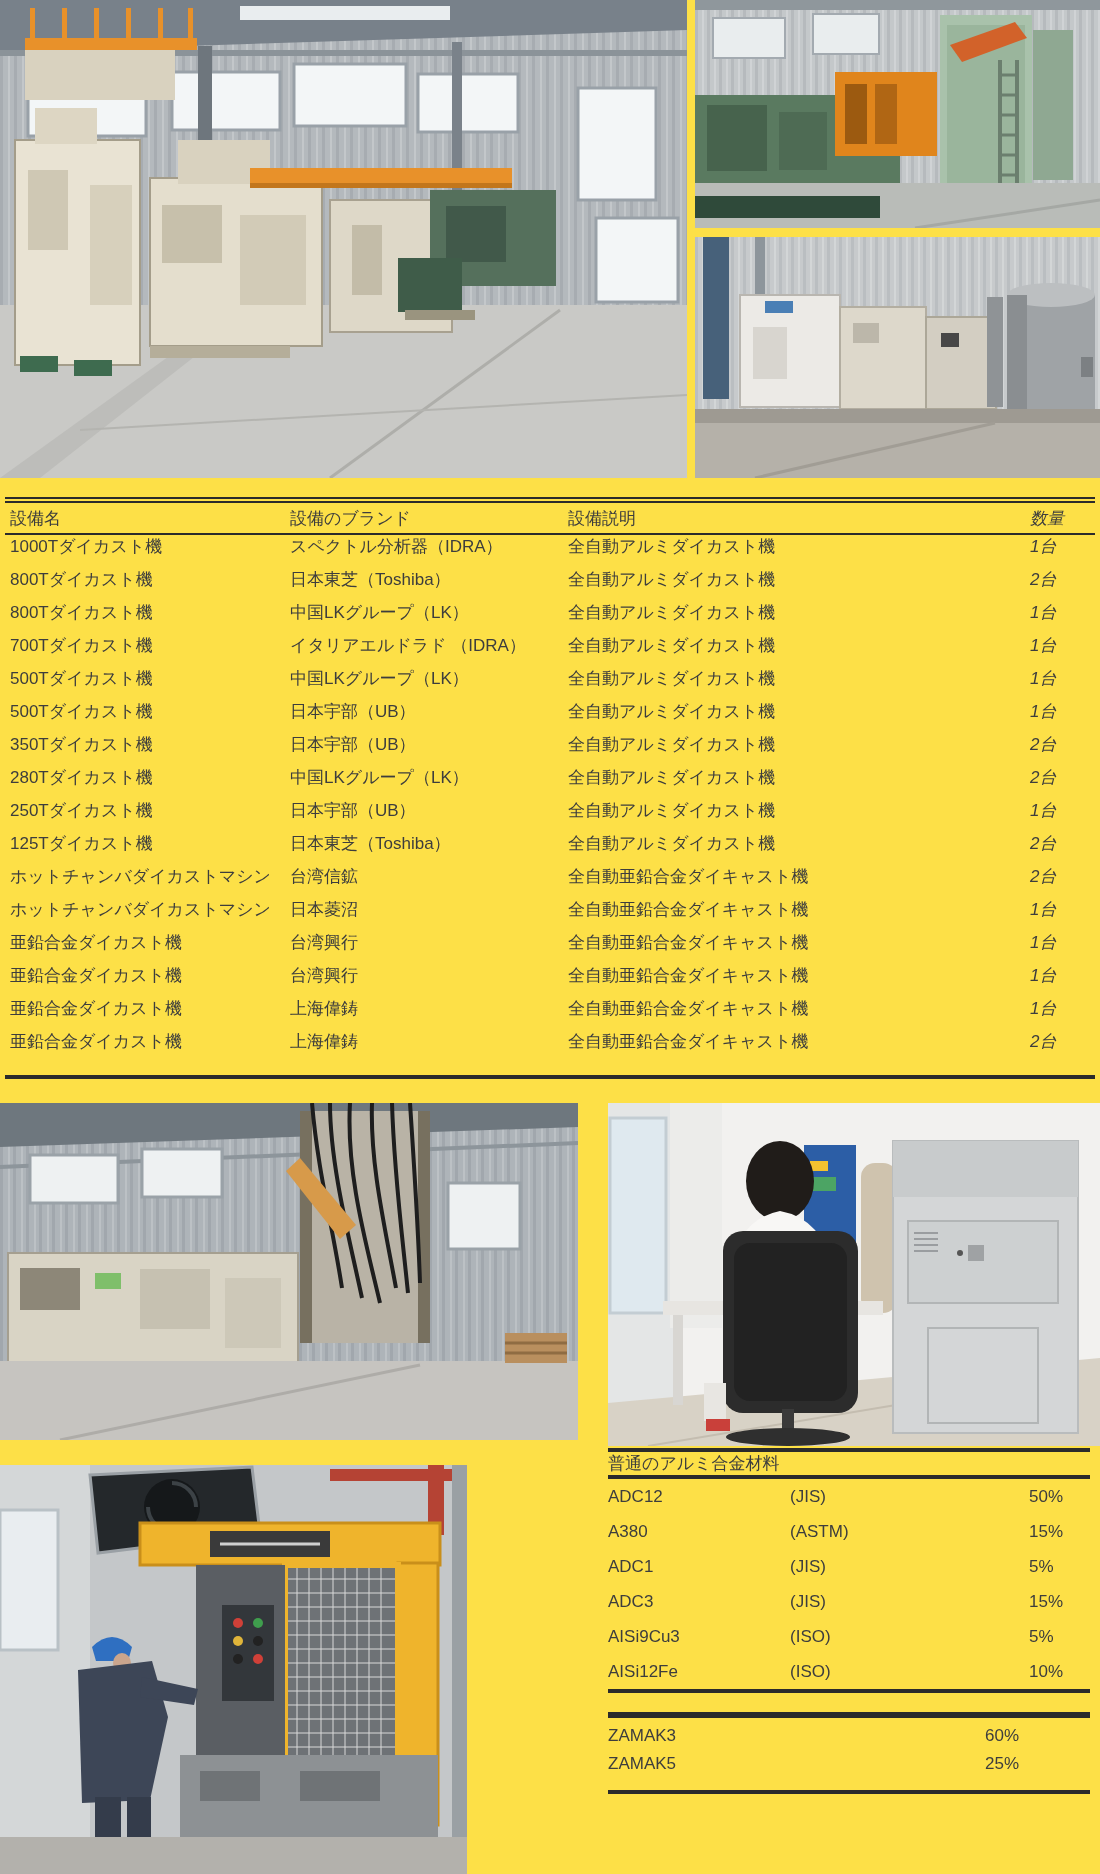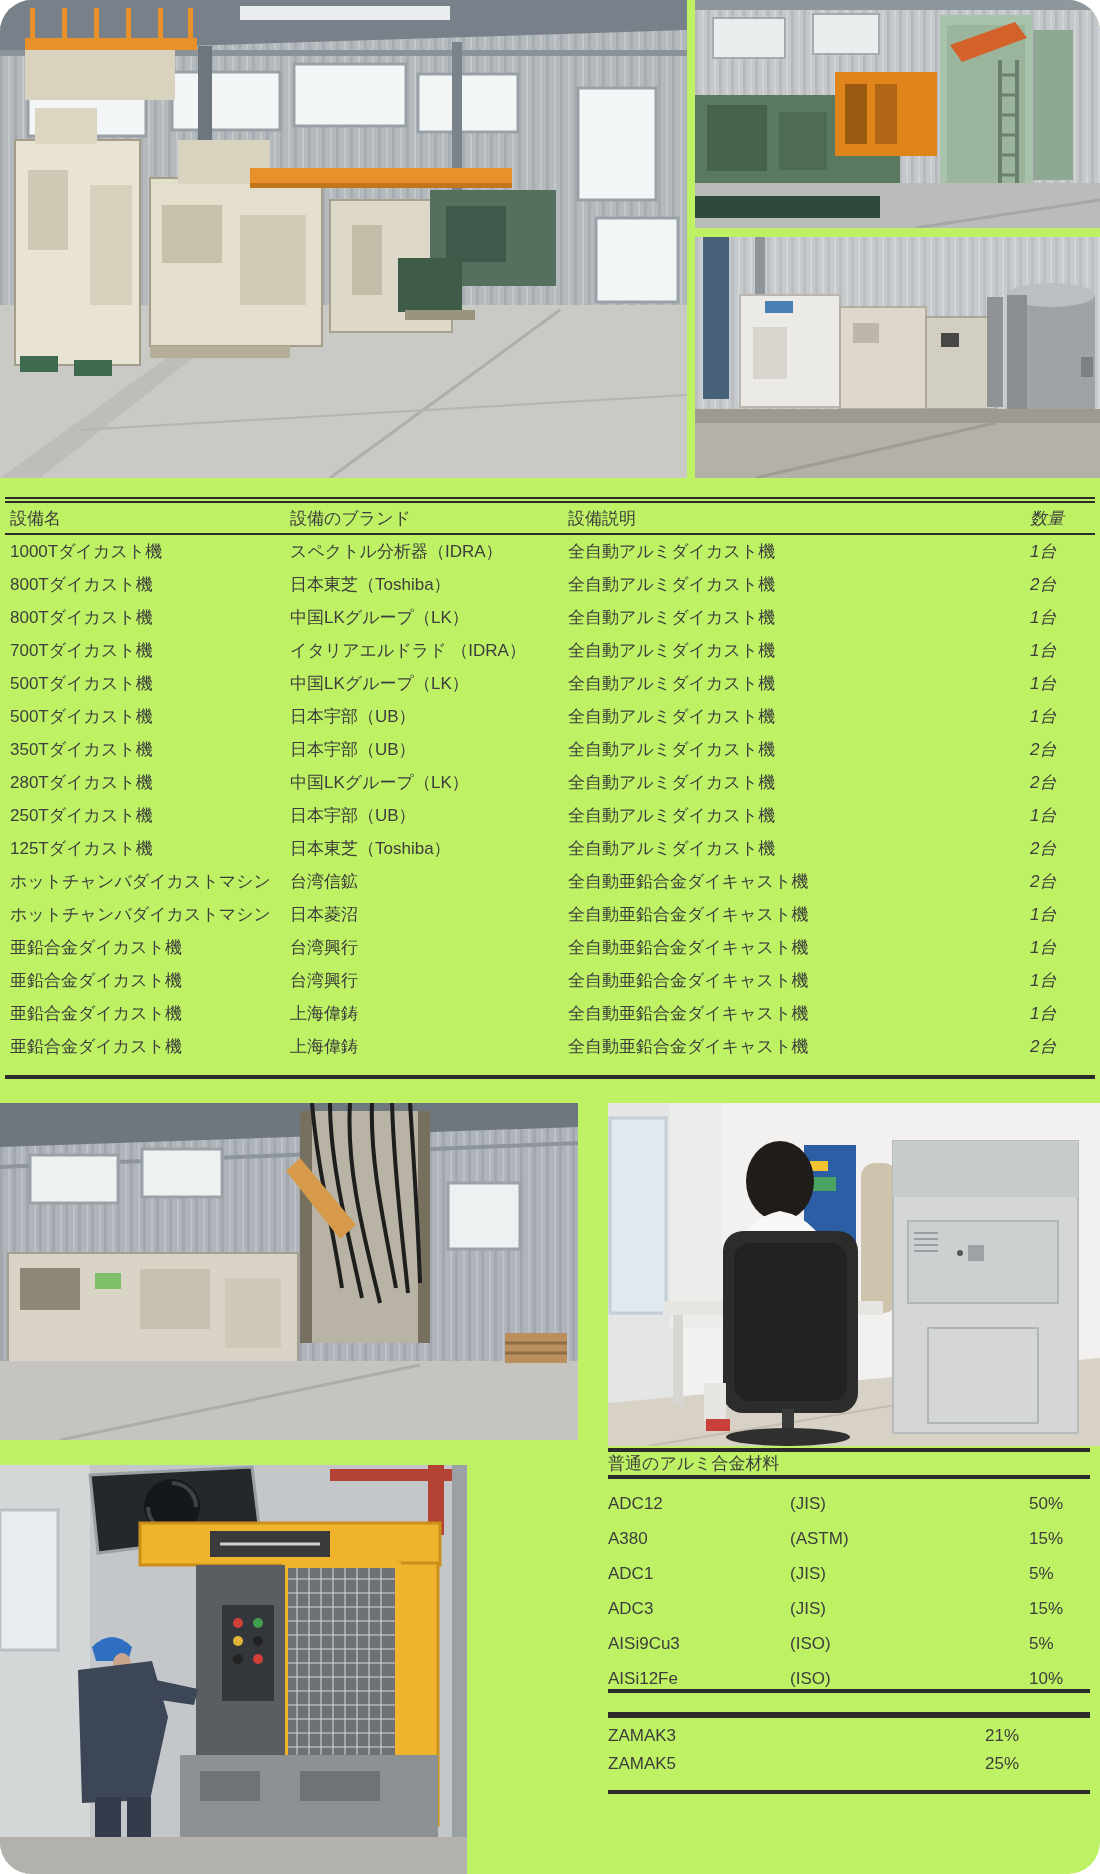--- a/index.html
+++ b/index.html
@@ -1,39 +1,39 @@
 <!DOCTYPE html>
 <html><head>
 <meta charset="utf-8">
 <style>
   html,body{margin:0;padding:0;background:#ffffff;}
-  .page{position:relative;width:1100px;height:1874px;background:#bef264;overflow:hidden;
-        font-family:"Liberation Sans","DejaVu Sans",sans-serif;color:#3d3d3d;border-radius:32px;}
+  .page{position:relative;width:1100px;height:1874px;background:#fde047;overflow:hidden;
+        font-family:"Liberation Sans","DejaVu Sans",sans-serif;color:#3d3d3d;}
   .photo{position:absolute;overflow:hidden;background:#cfd2d4;}
   .photo svg{display:block;width:100%;height:100%;}
 
   
   .equip{position:absolute;left:5px;top:497px;width:1090px;font-size:17px;}
   .dline{height:2px;background:#2b2b2b;}
   .dline2{height:2px;background:#2b2b2b;margin-top:2px;}
   .equip-header{display:flex;height:30px;align-items:center;}
   .equip-rule{height:2px;background:#2b2b2b;}
-  .equip-row{display:flex;height:33px;align-items:center;}
+  .equip-row{display:flex;height:33px;align-items:flex-start;}
   .c1{width:285px;padding-left:5px;box-sizing:border-box;}
   .c2{width:278px;}
   .c3{width:452px;}
   .c4{width:75px;padding-left:10px;box-sizing:border-box;font-style:italic;}
   .equip-bottom{height:4px;background:#2b2b2b;margin-top:12px;}
 
   
   .rightcol{position:absolute;left:608px;top:1448px;width:482px;font-size:17px;}
   .sec-title{height:30px;display:flex;align-items:center;}
   .thick{height:4px;background:#2b2b2b;}
   .sub-title{height:23px;display:flex;align-items:center;}
-  .mat-row{display:flex;height:35px;align-items:flex-end;}
+  .mat-row{display:flex;height:35px;align-items:center;}
   .m1{width:182px;}
   .m2{width:195px;}
   .m3{flex:1;margin-left:44px;}
   .zinc-row{display:flex;height:28px;align-items:flex-start;}
   .z1{width:377px;}
   .z2{flex:1;}
   .thin{height:2px;background:#2b2b2b;}
   .pad8{height:8px;}
 </style>
 </head>
@@ -491,21 +491,21 @@
     </div>
     <div class="thick"></div>
     <div style="height:19px;"></div>
     <div class="thick"></div>
     <div class="thin"></div>
     <div class="pad8"></div>
     <div>
 
         <div class="zinc-row">
           <div class="z1">ZAMAK3</div>
-          <div class="z2">21%</div>
+          <div class="z2">60%</div>
         </div>
 
         <div class="zinc-row">
           <div class="z1">ZAMAK5</div>
           <div class="z2">25%</div>
         </div>
 
     </div>
     <div class="pad8"></div>
     <div class="thick"></div>

